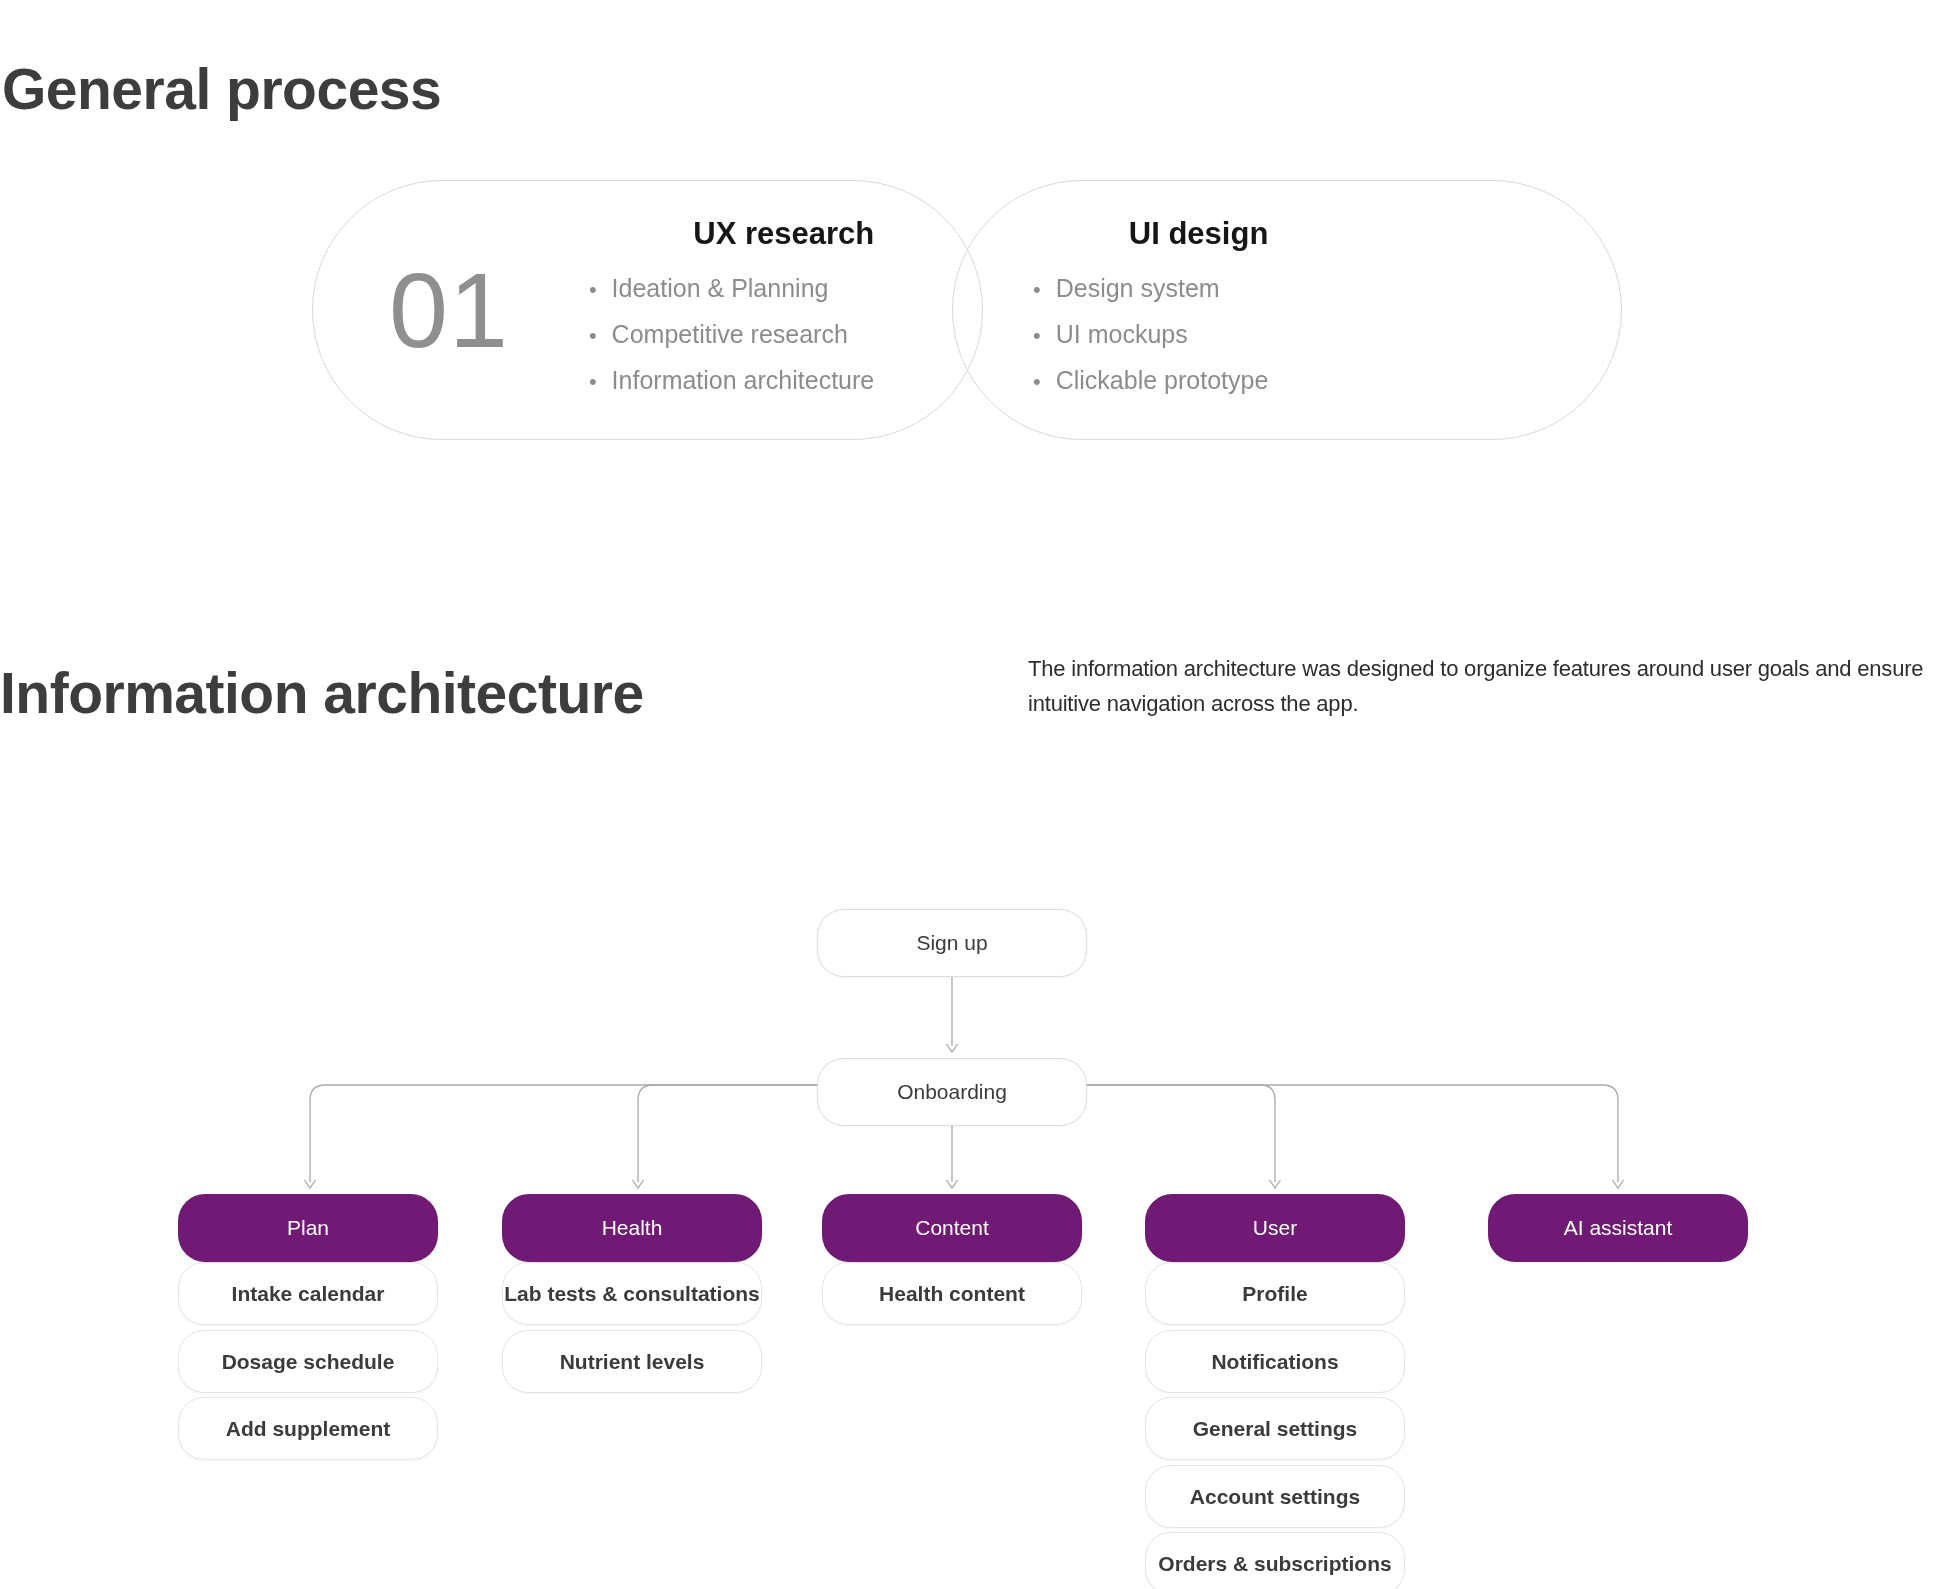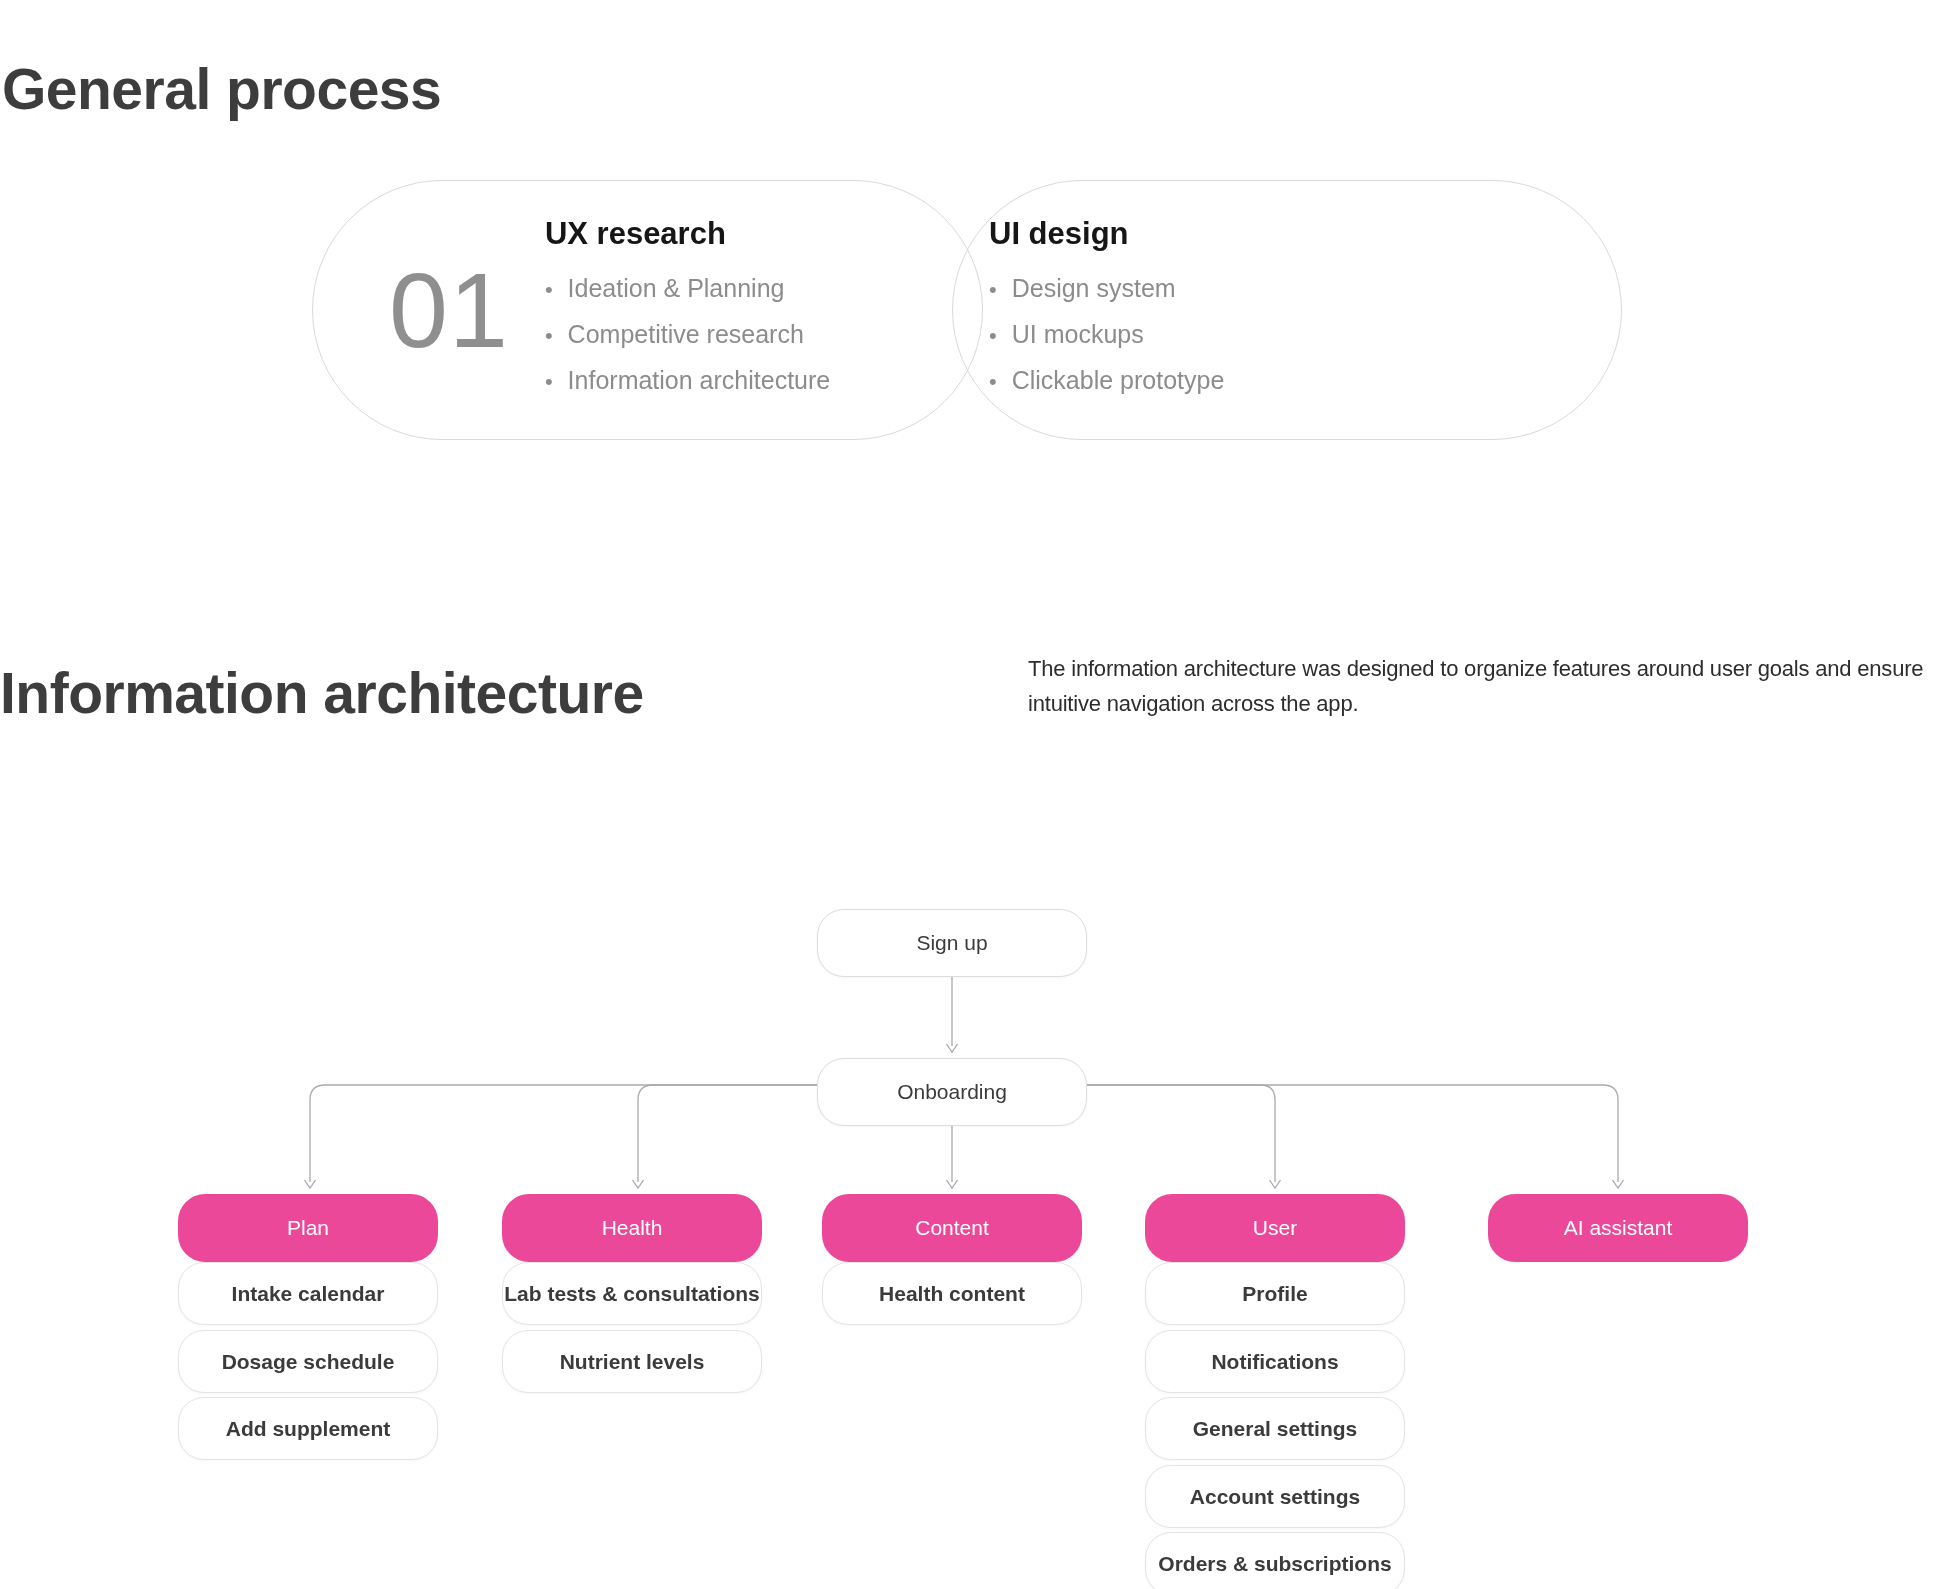--- a/index.html
+++ b/index.html
@@ -24,21 +24,21 @@
     border:1px solid #d9d9d9;border-radius:130px;
     background:transparent;box-sizing:border-box;
     display:flex;align-items:center;
   }
   #card-0{left:312px;width:671px;}
   #card-1{left:952px;width:670px;}
   .step-number{
     font-size:106px;line-height:1;color:#8f8f8f;
     margin-left:76px;letter-spacing:1px;flex:0 0 auto;
   }
-  .step-body{margin-left:36px;}
+  .step-body{margin-left:80px;text-align:right;}
   .step-title{font-size:31px;font-weight:700;color:#161616;margin:0 0 14px 0;}
   .bullet-row{display:flex;align-items:baseline;gap:15px;
     font-size:25px;color:#8c8c8c;line-height:45px;}
   .bullet-dot{font-size:22px;line-height:45px;color:#8c8c8c;}
   
   #ia-desc{
     position:absolute;left:1028px;top:629px;width:905px;
     font-size:22px;line-height:35px;color:#2d2d2d;letter-spacing:-0.2px;
   }
   
@@ -48,21 +48,21 @@
     height:68px;border:1px solid #dcdcdc;border-radius:27px;
     background:#ffffff;
     display:flex;align-items:center;justify-content:center;
     font-size:21px;color:#3b3b3b;white-space:nowrap;
     box-shadow:0 1px 3px rgba(0,0,0,0.04);
   }
   .node.level{left:817px;width:270px;}
   #node-signup{top:909px;}
   #node-onboarding{top:1058px;}
   .node.branch{
-    top:1194px;width:260px;background:#ec4899;border:none;color:#ffffff;
+    top:1194px;width:260px;background:#701a75;border:none;color:#ffffff;
     box-shadow:none;
   }
   .node.child{width:260px;height:63px;border-color:#e4e4e4;border-radius:26px;font-weight:bold;}
   
   .col-plan{left:178px;}
   .col-health{left:502px;}
   .col-content{left:822px;}
   .col-user{left:1145px;}
   .col-ai{left:1488px;}
   

